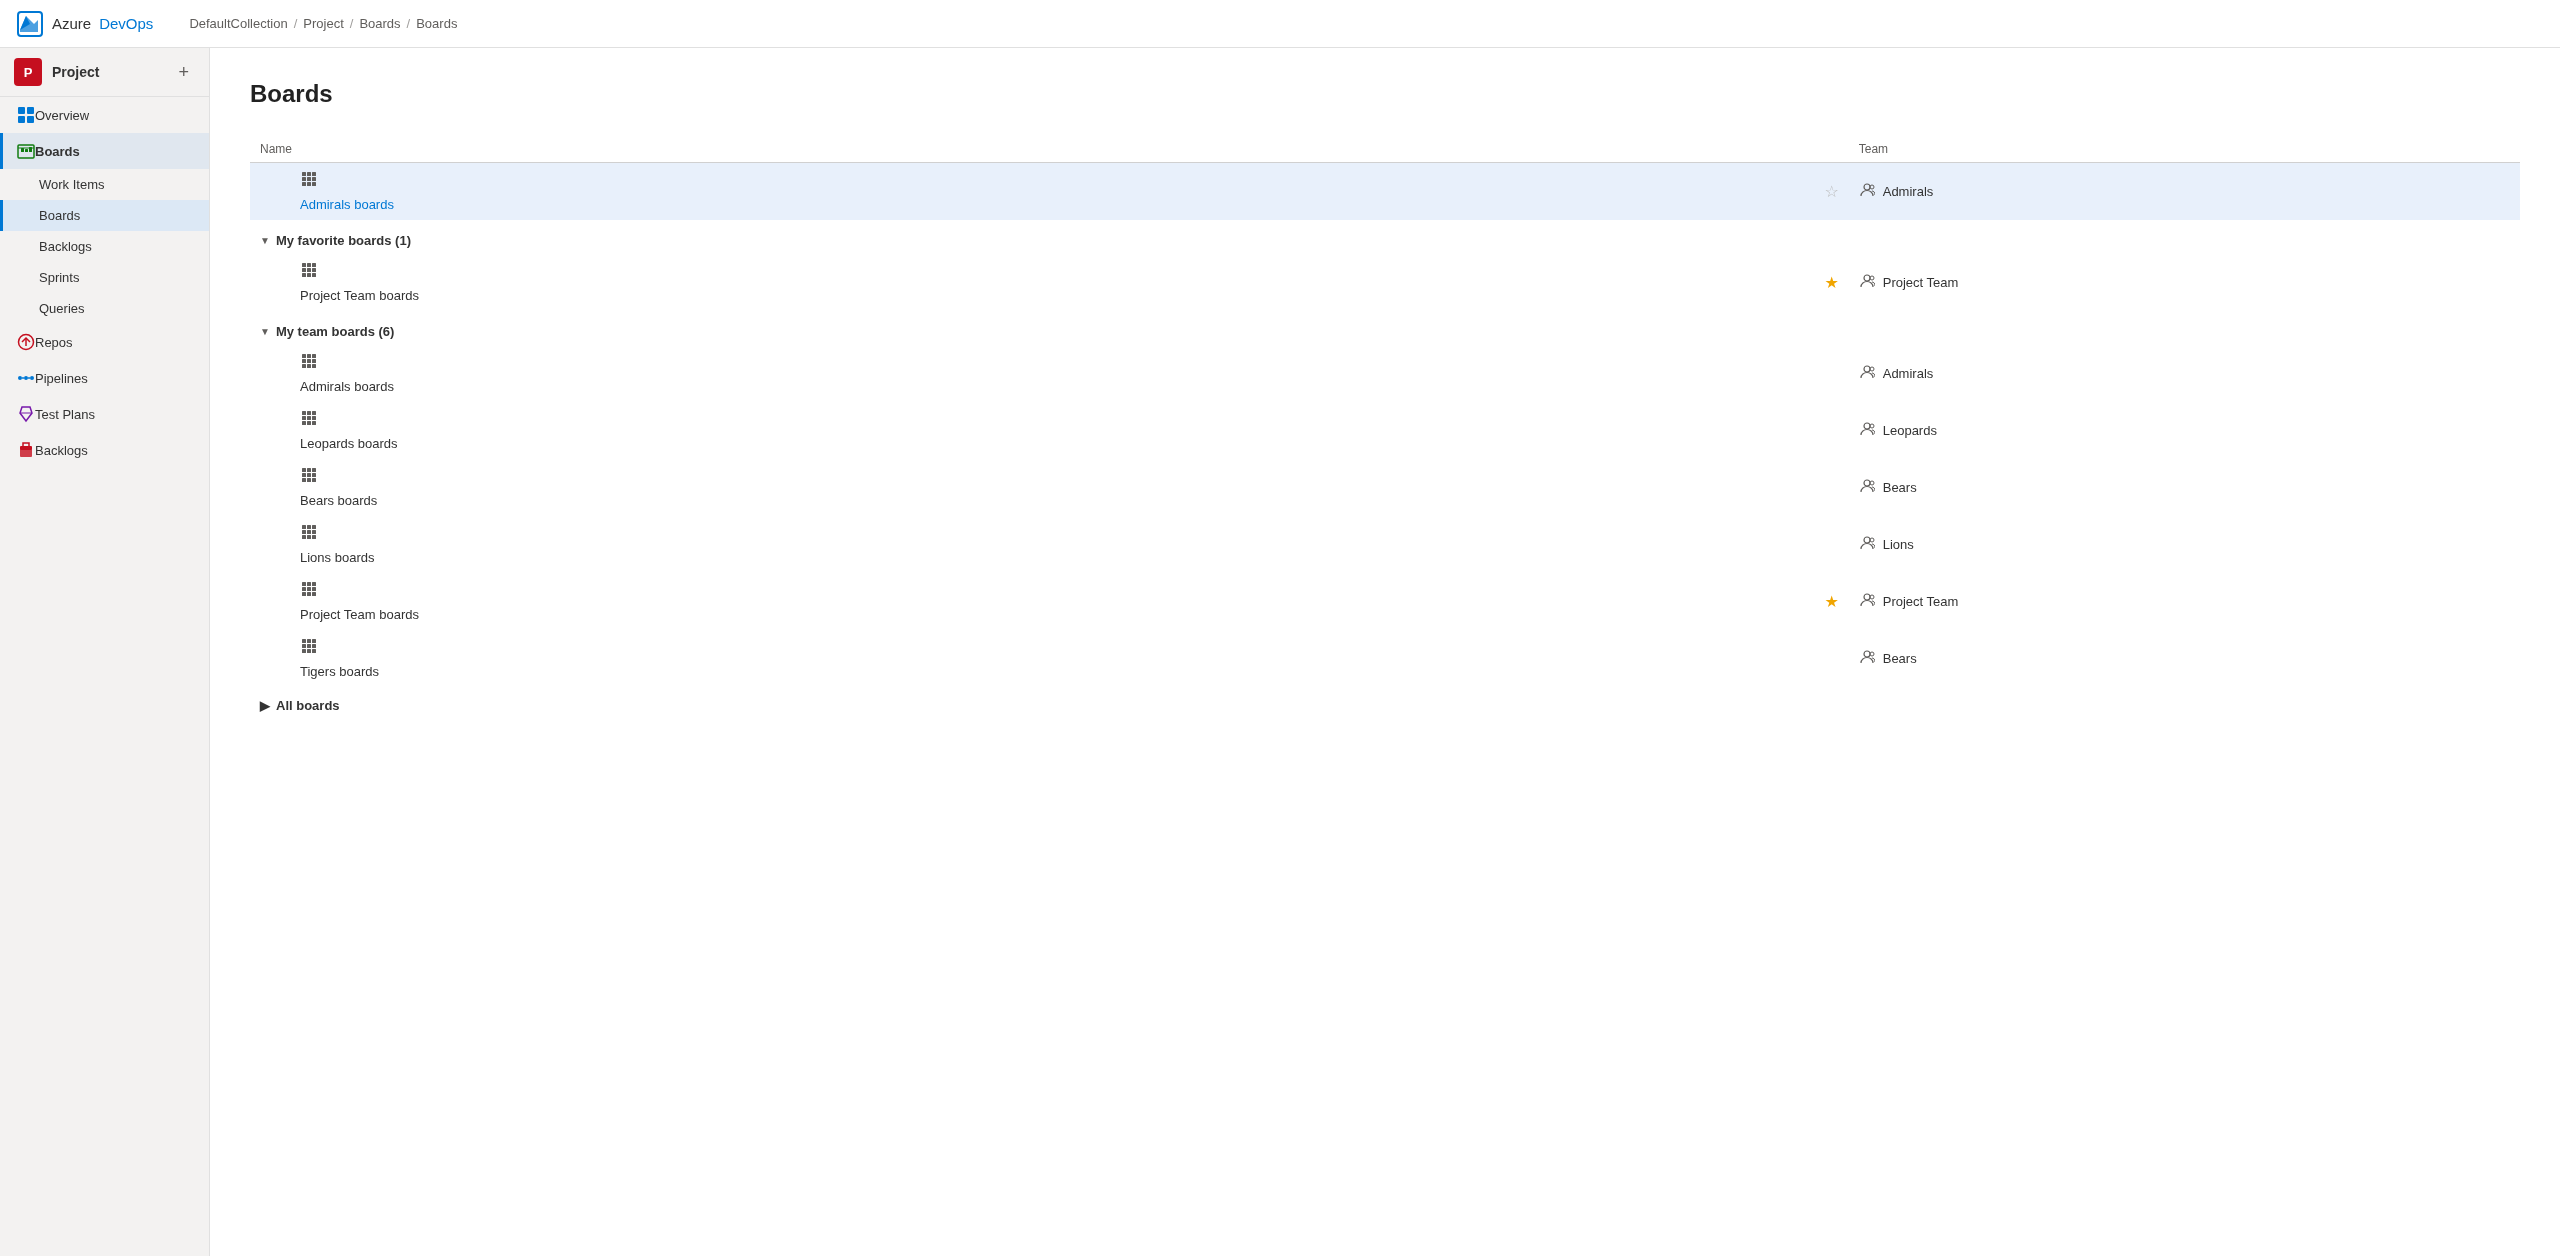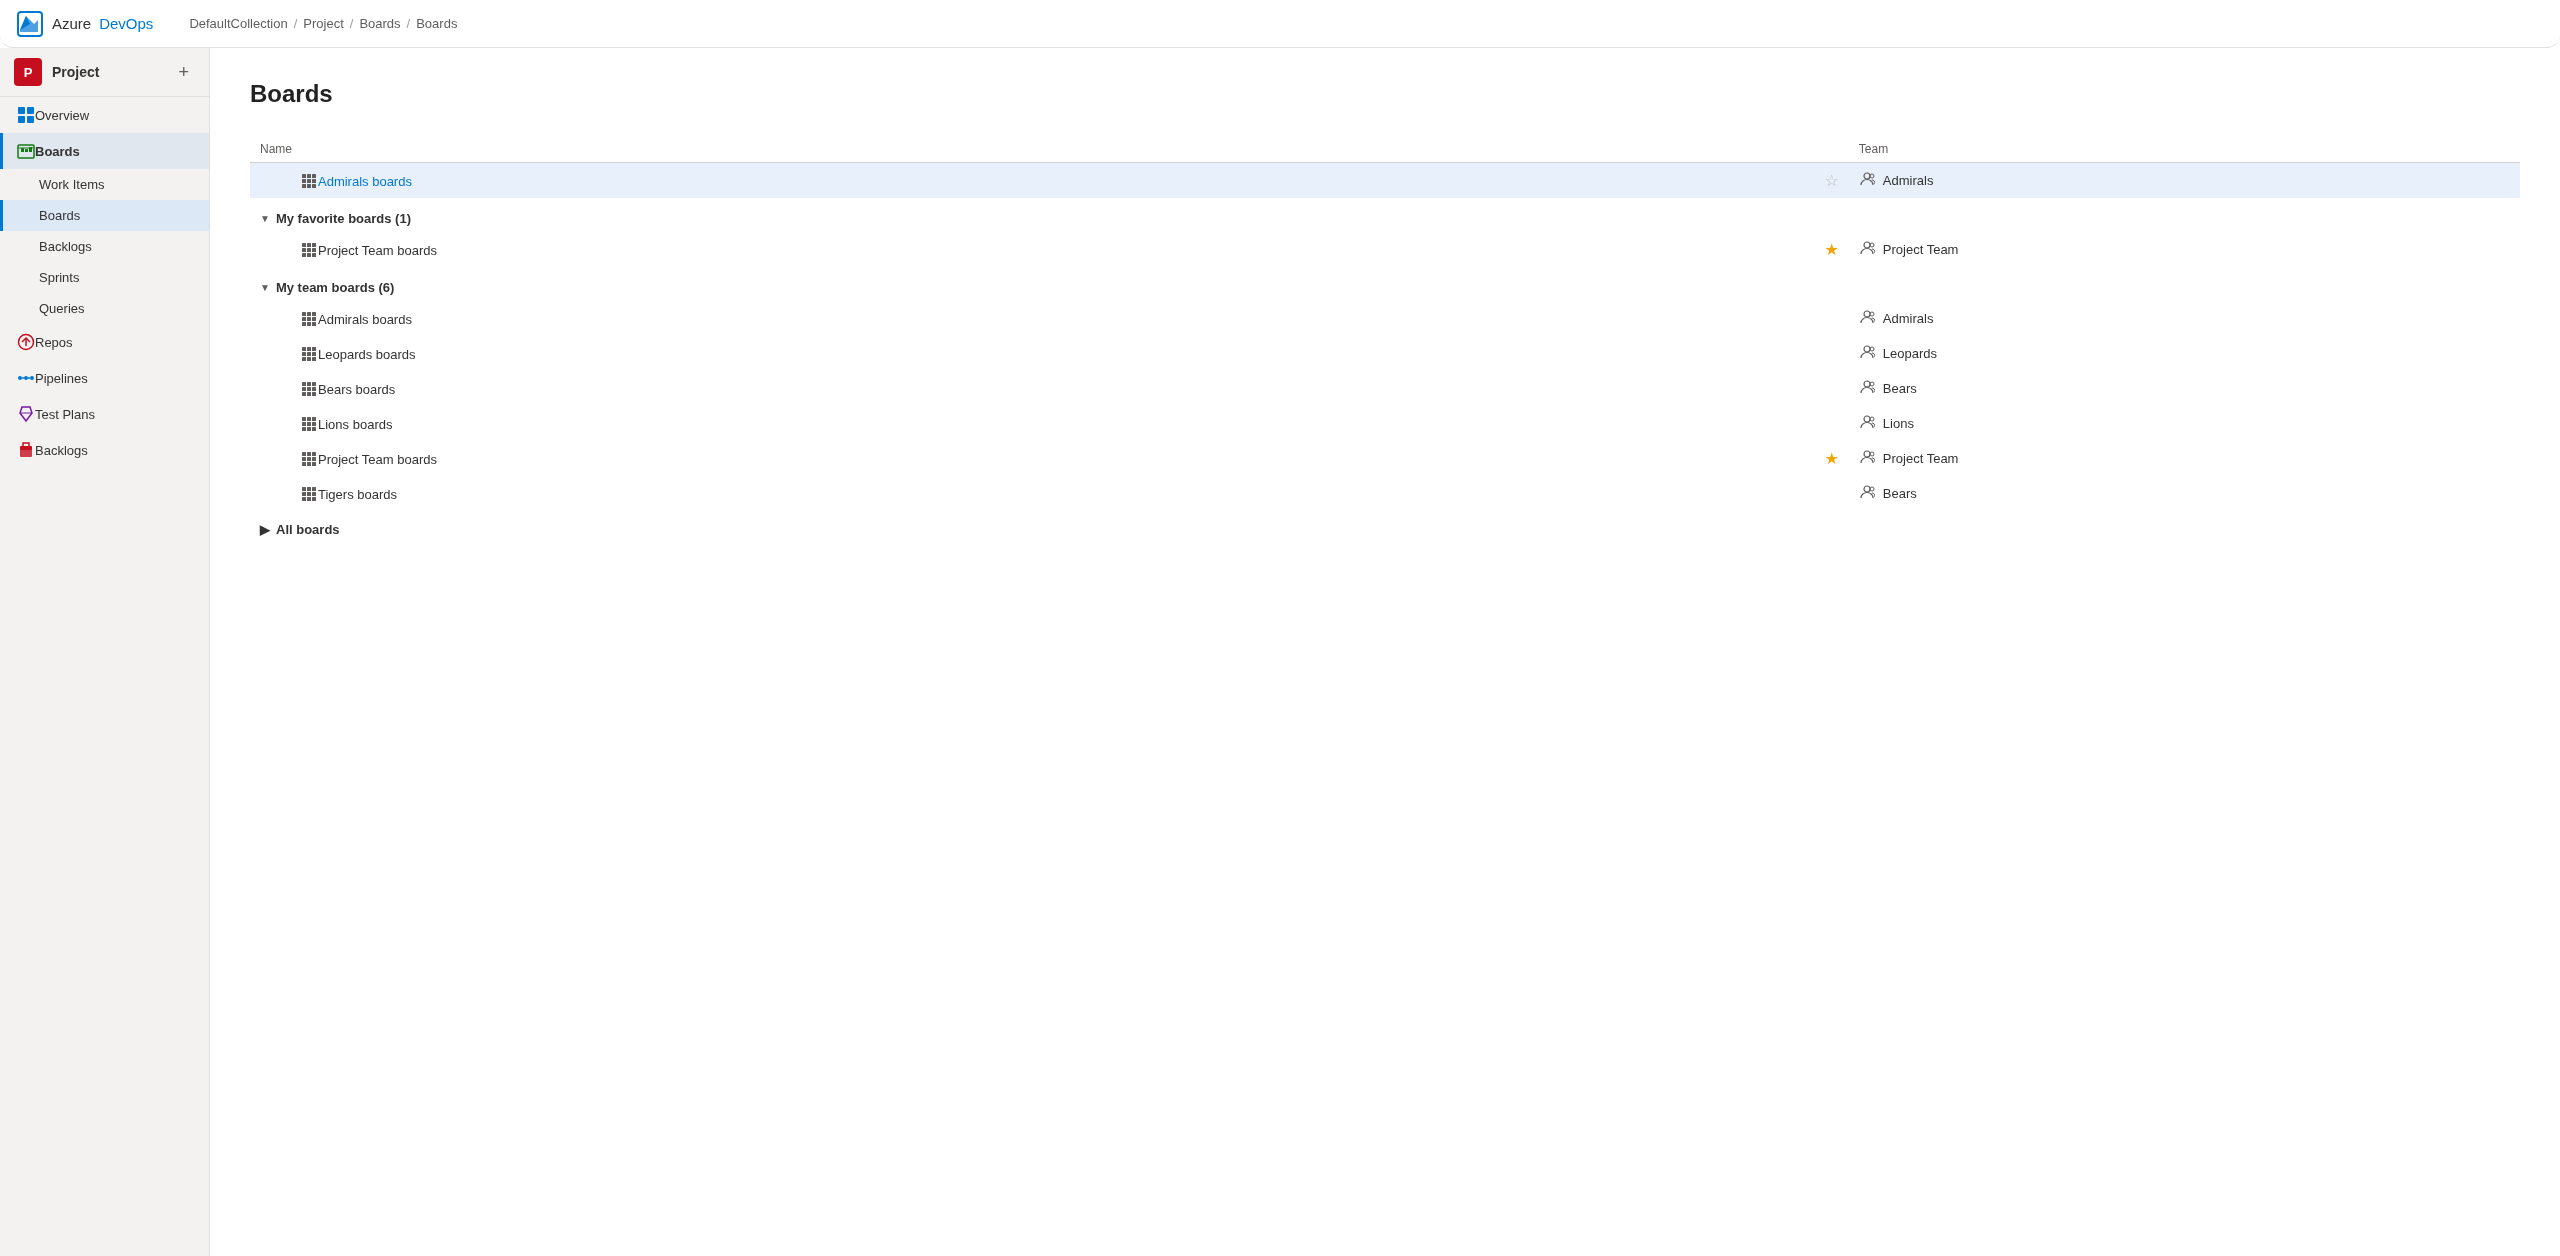--- a/index.html
+++ b/index.html
@@ -8,21 +8,20 @@
     
     .topbar {
       height: 48px;
       background: #fff;
       border-bottom: 1px solid #e0e0e0;
       display: flex;
       align-items: center;
       padding: 0 16px;
       gap: 12px;
       flex-shrink: 0;
-      border-radius: 13px;
     }
     .topbar-logo {
       display: flex;
       align-items: center;
       gap: 8px;
       font-size: 15px;
       font-weight: 400;
       color: #333;
     }
     .topbar-logo span.devops { color: #0078d4; font-weight: 400; }
@@ -181,22 +180,24 @@
     .board-row.highlighted td { background: #e8f0fb; }
 
     .board-row td {
       padding: 8px 10px;
       font-size: 13px;
       vertical-align: middle;
     }
 
     .board-name-cell {
       display: flex;
-      align-items: flex-end;
+      align-items: flex-start;
+      gap: 10px;
       padding-left: 20px;
+      flex-direction: column;
     }
     .board-name-cell.indented { padding-left: 40px; }
 
     .board-icon {
       display: inline-flex;
       align-items: center;
       justify-content: center;
       color: #605e5c;
       font-size: 15px;
       width: 18px;

